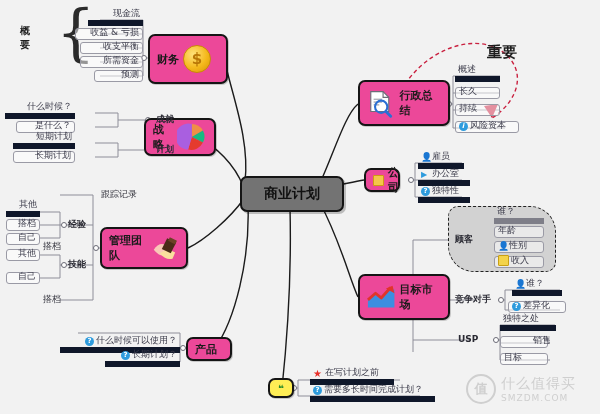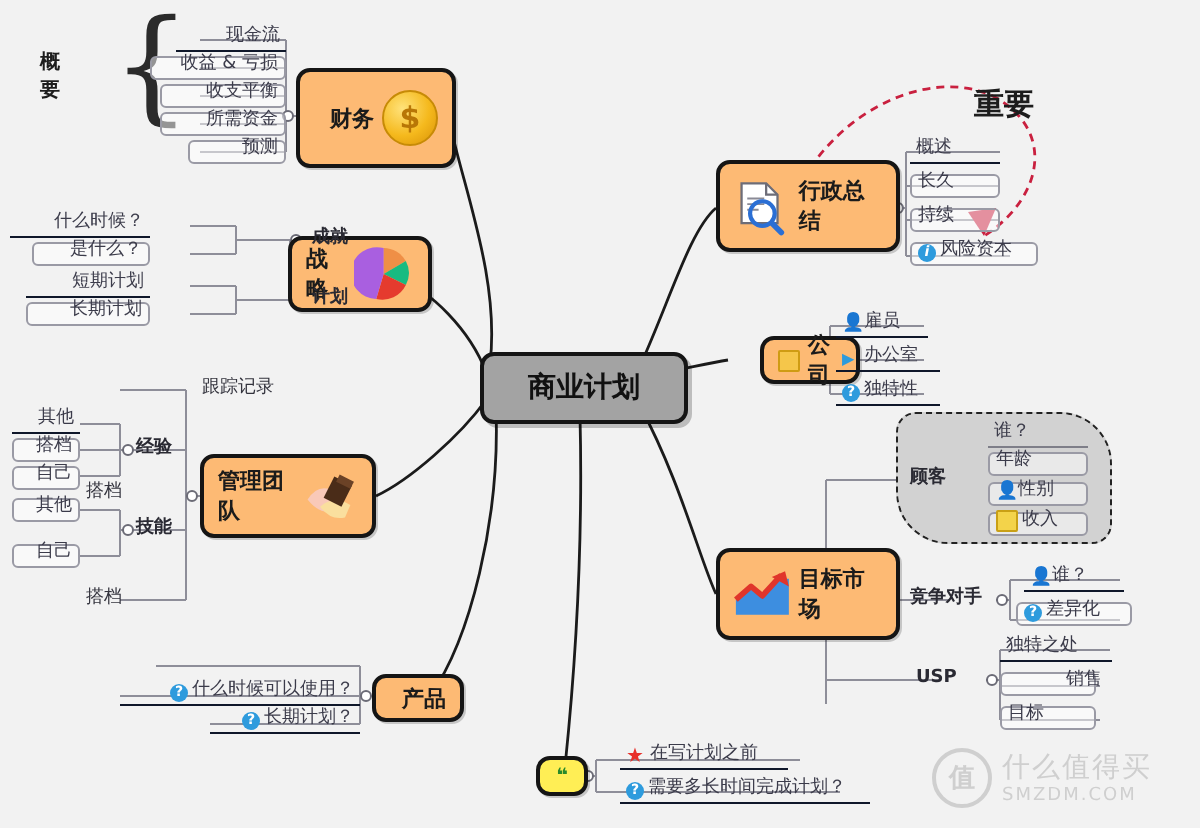--- a/index.html
+++ b/index.html
@@ -7,38 +7,37 @@
     width:600px;height:414px;
     background:#f2f2f2;
     font-family:"DejaVu Sans","Liberation Sans",sans-serif;
     overflow:hidden;position:relative;
   }
   #canvas{position:absolute;left:0;top:0;width:600px;height:414px;}
   svg#wires{position:absolute;left:0;top:0;width:600px;height:414px;pointer-events:none;}
 
   
   .mainnode{
-    position:absolute;background:#fdba74;border:2px solid #151515;
+    position:absolute;background:#ec4899;border:2px solid #151515;
     border-radius:7px;display:flex;align-items:center;gap:4px;
     padding:0 7px;box-sizing:border-box;
     font-size:11px;color:#1b1b1b;font-weight:bold;
     box-shadow:1px 1px 0 rgba(0,0,0,.18);
-    justify-content:flex-end;
   }
   .center{
-    position:absolute;background:#a3a3a3;border:2px solid #151515;
+    position:absolute;background:#737373;border:2px solid #151515;
     border-radius:7px;display:flex;align-items:center;justify-content:center;
     font-size:14px;font-weight:bold;color:#111;
     box-shadow:2px 2px 0 rgba(0,0,0,.22);
   }
   
   .leaf{
     position:absolute;font-size:9px;color:#3b3b4a;
     white-space:nowrap;display:flex;align-items:flex-end;gap:2px;
-    border-bottom:1px solid #0f172a;padding:0 3px 1px 3px;
+    border-bottom:6px solid #0f172a;padding:0 3px 1px 3px;
     box-sizing:border-box;line-height:11px;height:12px;
   }
   .leaf.right{justify-content:flex-start;}
   .leaf.left{justify-content:flex-end;}
   .leaf.boxed{border:1px solid #9a9aa5;border-radius:3px;background:rgba(255,255,255,.5);}
   .grp{position:absolute;}
 
   
   .ic{display:inline-block;width:9px;height:9px;flex:0 0 auto;position:relative;}
   .ic-q{border-radius:50%;background:#2e9bdd;color:#fff;font-size:7px;
@@ -255,21 +254,21 @@
   </div>
   <div class="leaf right" style="left:455px;top:70px;width:45px;">概述</div>
   <div class="leaf right boxed" style="left:455px;top:87px;width:45px;">长久</div>
   <div class="leaf right boxed" style="left:455px;top:104px;width:45px;">持续</div>
   <div class="leaf right boxed" style="left:455px;top:121px;width:64px;">
     <span class="ic ic-i">i</span>
     <span>风险资本</span>
   </div>
   <div class="rel-label" style="left:487px;top:43px;">重要</div>
 
-  <div class="mainnode" style="left:380px;top:168px;width:50px;height:24px;">
+  <div class="mainnode" style="left:364px;top:168px;width:36px;height:24px;">
     <span class="ic ic-folder"></span>
     <span>公司</span>
   </div>
   <div class="leaf right" style="left:418px;top:157px;width:46px;">
     <span class="ic ic-person">👤</span>
     <span>雇员</span>
   </div>
   <div class="leaf right" style="left:418px;top:174px;width:52px;">
     <span class="ic ic-flag">▶</span>
     <span>办公室</span>

